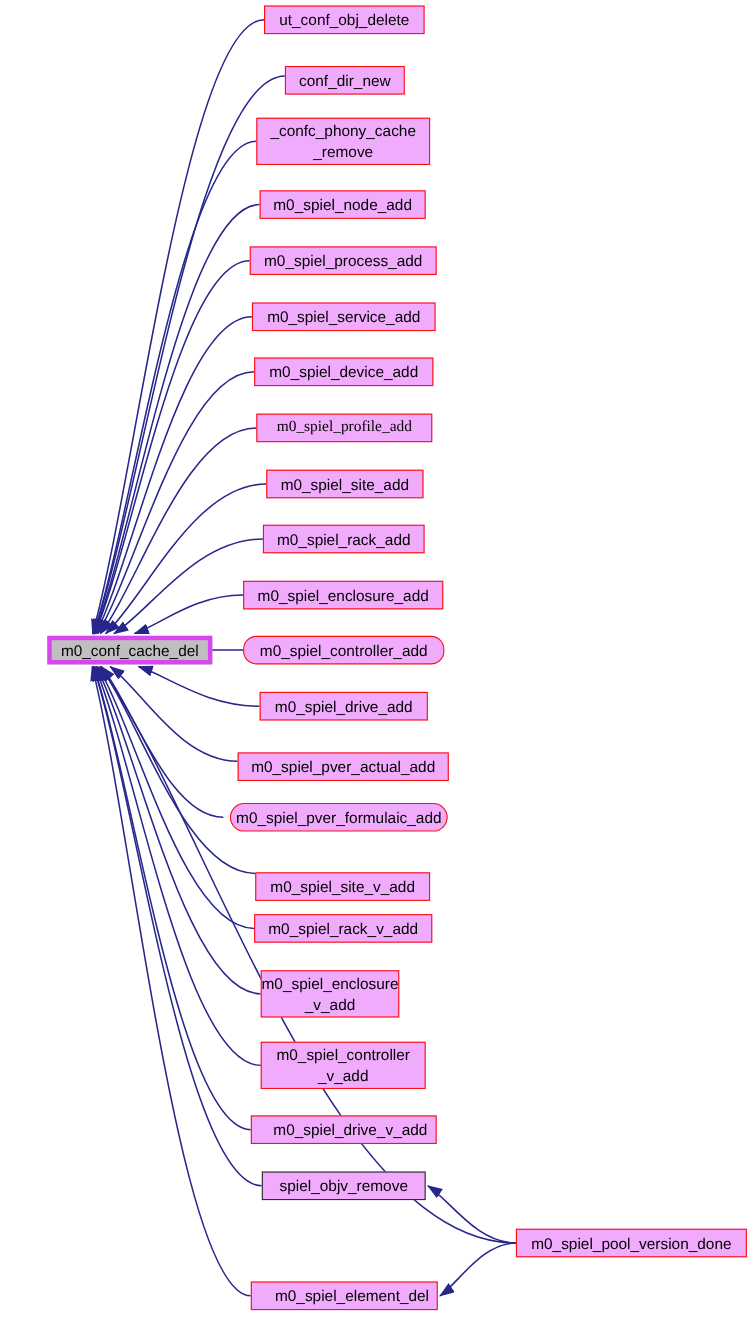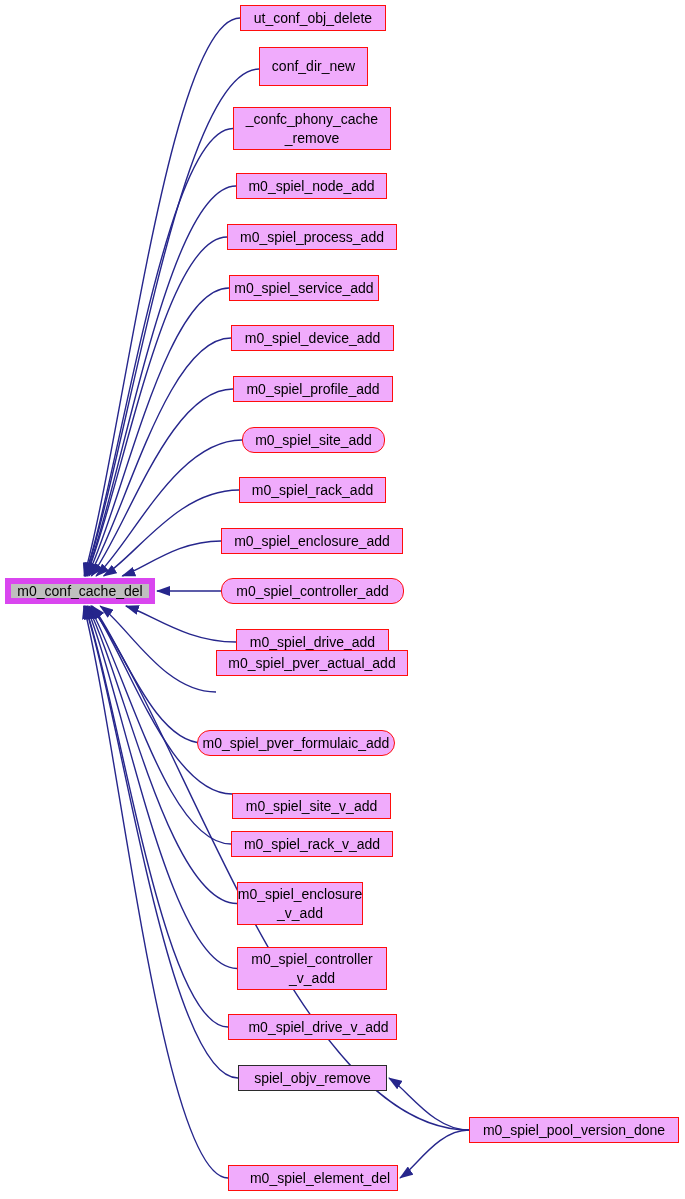--- a/index.html
+++ b/index.html
@@ -17,22 +17,23 @@
     background: #f0abfc;
     color: #000000;
     font-size: 14px; line-height: 1.3;
     white-space: pre-line; text-align: center;
     cursor: pointer;
   }
   .node.red   { border: 1.5px solid #ff0e0c; }
   .node.black { border: 1.5px solid #2b2b2b; }
   .node.current {
     background: #bfbfbf;
-    border: 6px solid #d946ef;
+    border: 4px solid #d946ef;
     cursor: default;
+    margin-left: 38px;
   }
 </style>
 </head>
 <body>
 
 <div id="diagram">
   <svg id="edges" width="685" height="1199" viewBox="0 0 685 1199" xmlns="http://www.w3.org/2000/svg">
     <defs>
       <marker id="arrowhead" markerUnits="userSpaceOnUse" markerWidth="14" markerHeight="10" refX="13" refY="5" orient="auto">
         <path id="arrowhead-shape" d="M0,0 L14,5 L0,10 z" fill="#26268c"></path>
@@ -59,35 +60,35 @@
       <path d="M237,968.5 C169.15728476821192,968.5 123.92880794701986,696.625 86.23841059602648,606" fill="none" stroke="#26268c" stroke-width="1.4" marker-end="url(#arrowhead)"></path>
       <path d="M228,1027 C163.69128440366973,1027 120.81880733944953,711.25 85.09174311926606,606" fill="none" stroke="#26268c" stroke-width="1.4" marker-end="url(#arrowhead)"></path>
       <path d="M238,1078 C169.08993839835728,1078 123.14989733059548,724 84.86652977412732,606" fill="none" stroke="#26268c" stroke-width="1.4" marker-end="url(#arrowhead)"></path>
       <path d="M469,1130 C298.821521335807,1130 185.3692022263451,737 90.82560296846012,606" fill="none" stroke="#26268c" stroke-width="1.4" marker-end="url(#arrowhead)"></path>
       <path d="M228,1178 C163.10187393526405,1178 119.83645655877342,749 83.78194207836457,606" fill="none" stroke="#26268c" stroke-width="1.4" marker-end="url(#arrowhead)"></path>
       <path d="M469,1130 C433,1130 409,1091 389,1078" fill="none" stroke="#26268c" stroke-width="1.4" marker-end="url(#arrowhead)"></path>
       <path d="M469,1130 C437.95,1130 417.25,1166 400,1178" fill="none" stroke="#26268c" stroke-width="1.4" marker-end="url(#arrowhead)"></path>
     </svg>
 <div class="node current" style="left: 5px; top: 578px; width: 150px; height: 26px;">m0_conf_cache_del</div>
     <div class="node red" style="left: 240px; top: 5px; width: 146px; height: 26px;">ut_conf_obj_delete</div>
-    <div class="node red" style="left: 259px; top: 47px; width: 109px; height: 39px;">conf_dir_new</div>
+    <div class="node red" style="left: 259px; top: 60px; width: 109px; height: 26px;">conf_dir_new</div>
     <div class="node red" style="left: 233px; top: 107px; width: 158px; height: 43px;">_confc_phony_cache
 _remove</div>
     <div class="node red" style="left: 236px; top: 173px; width: 151px; height: 26px;">m0_spiel_node_add</div>
     <div class="node red" style="left: 227px; top: 224px; width: 170px; height: 26px;">m0_spiel_process_add</div>
-    <div class="node red" style="left: 229px; top: 275px; width: 150px; height: 26px;">m0_spiel_service_add</div>
+    <div class="node red" style="left: 229px; top: 275px; width: 167px; height: 26px;">m0_spiel_service_add</div>
     <div class="node red" style="left: 231px; top: 325px; width: 163px; height: 26px;">m0_spiel_device_add</div>
-    <div class="node red" style="left: 233px; top: 376px; width: 160px; height: 26px;">m0_spiel_profile_add</div>
-    <div class="node red" style="left: 242px; top: 427px; width: 143px; height: 26px; border-radius: 12px;">m0_spiel_site_add</div>
+    <div class="node red" style="left: 233px; top: 376px; width: 160px; height: 26px; font-family: Liberation Serif, serif;">m0_spiel_profile_add</div>
+    <div class="node red" style="left: 242px; top: 427px; width: 143px; height: 26px;">m0_spiel_site_add</div>
     <div class="node red" style="left: 239px; top: 477px; width: 147px; height: 26px;">m0_spiel_rack_add</div>
     <div class="node red" style="left: 221px; top: 528px; width: 182px; height: 26px;">m0_spiel_enclosure_add</div>
     <div class="node red" style="left: 221px; top: 578px; width: 183px; height: 26px; border-radius: 12px;">m0_spiel_controller_add</div>
     <div class="node red" style="left: 236px; top: 629px; width: 153px; height: 26px;">m0_spiel_drive_add</div>
-    <div class="node red" style="left: 216px; top: 650px; width: 192px; height: 26px;">m0_spiel_pver_actual_add</div>
-    <div class="node red" style="left: 197px; top: 730px; width: 198px; height: 26px; border-radius: 13px;">m0_spiel_pver_formulaic_add</div>
+    <div class="node red" style="left: 216px; top: 684px; width: 192px; height: 26px;">m0_spiel_pver_actual_add</div>
+    <div class="node red" style="left: 209px; top: 730px; width: 198px; height: 26px; border-radius: 13px;">m0_spiel_pver_formulaic_add</div>
     <div class="node red" style="left: 232px; top: 781px; width: 159px; height: 26px; margin-top: 12px;">m0_spiel_site_v_add</div>
     <div class="node red" style="left: 231px; top: 831px; width: 162px; height: 26px;">m0_spiel_rack_v_add</div>
     <div class="node red" style="left: 237px; top: 882px; width: 126px; height: 43px;">m0_spiel_enclosure
 _v_add</div>
     <div class="node red" style="left: 237px; top: 947px; width: 150px; height: 43px;">m0_spiel_controller
 _v_add</div>
     <div class="node red" style="left: 228px; top: 1014px; width: 169px; height: 26px; padding-left: 12px;">m0_spiel_drive_v_add</div>
     <div class="node black" style="left: 238px; top: 1065px; width: 149px; height: 26px;">spiel_objv_remove</div>
     <div class="node red" style="left: 469px; top: 1117px; width: 210px; height: 26px;">m0_spiel_pool_version_done</div>
     <div class="node red" style="left: 228px; top: 1165px; width: 170px; height: 26px; padding-left: 14px;">m0_spiel_element_del</div>

